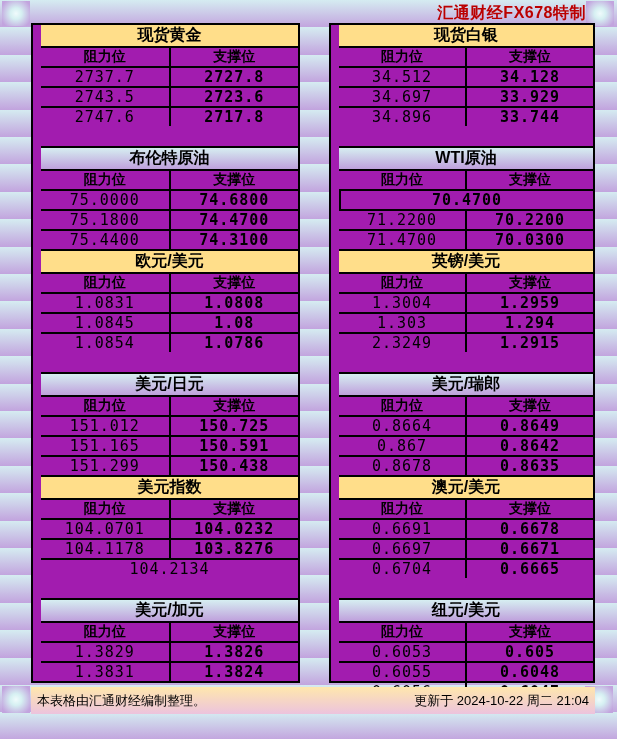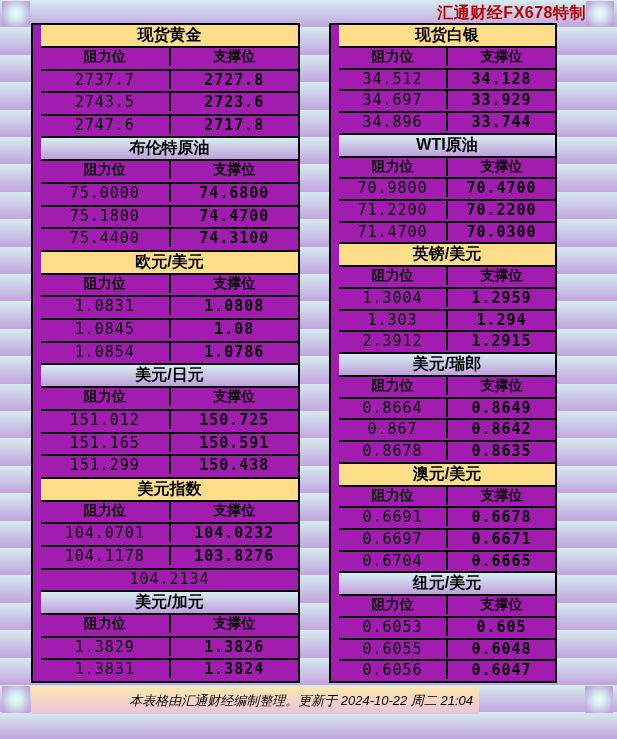--- a/index.html
+++ b/index.html
@@ -15,47 +15,47 @@
   .corner.tl{left:2px;top:1px;}
   .corner.tr{left:586px;top:1px;}
   .corner.bl{left:2px;top:686px;height:27px;}
   .corner.br{left:585px;top:686px;height:27px;}
   .watermark{
     position:absolute;top:3px;right:31px;height:20px;line-height:20px;
     color:var(--brand-red,#bb0000);font-size:16px;font-weight:bold;letter-spacing:0.5px;
   }
   .col{position:absolute;top:23px;height:660px;}
   .col.left{left:31px;width:269px;}
-  .col.right{left:329px;width:228px;}
+  .col.right{left:329px;width:266px;}
   .price-table{
     box-sizing:border-box;width:100%;height:100%;
     border:2px solid var(--border,#000);background:#a21caf;
     display:flex;flex-direction:column;padding-left:8px;
   }
-  .trow{flex:1;display:flex;align-items:flex-start;border-top:2px solid var(--border,#000);}
+  .trow{flex:1;display:flex;align-items:center;border-top:2px solid var(--border,#000);}
   .trow:first-child{border-top:none;}
   .group-header{
     justify-content:center;align-items:center;
     font-size:16px;font-weight:bold;color:#000;
   }
   .group-header.yellow{background:var(--header-yellow,#ffde8a);}
-  .group-header.gradient{background:linear-gradient(to bottom,var(--header-grad-top,#d6eef1),var(--header-grad-bottom,#bfa0dc));}
+  .group-header.gradient{background:linear-gradient(to bottom,var(--header-grad-top,#d6eef1),var(--header-grad-bottom,#bfa0dc));margin-top:20px;}
   .cell{
     flex:1;display:flex;justify-content:center;align-items:center;
     font-size:14px;color:#000;
   }
   .cell.support{border-left:2px solid var(--border,#000);font-weight:bold;}
   .cell.lbl{font-weight:bold;}
   .cell.val{font-family:"DejaVu Sans Mono",monospace;font-size:15px;letter-spacing:1px;}
   .footer{
-    position:absolute;left:31px;top:687px;width:448px;height:27px;
+    position:absolute;left:31px;top:687px;width:564px;height:27px;
     box-sizing:border-box;padding:0 6px;
     background:linear-gradient(to bottom,var(--footer-top,#ffe7ad),var(--footer-bottom,#ecc3dd));
-    display:flex;justify-content:flex-end;align-items:center;
-    font-size:13px;color:#000;font-style:italic;
+    display:flex;justify-content:space-between;align-items:center;
+    font-size:13px;color:#000;
   }
 </style>
 </head>
 <body style="--stripe-cyan: #d5ecf1; --stripe-purple: #c2a4de; --header-yellow: #ffde8a; --header-grad-top: #d6eef1; --header-grad-bottom: #bfa0dc; --footer-top: #ffe7ad; --footer-bottom: #ecc3dd; --brand-red: #bb0000; --border: #000000;">
 
 <div class="corner tl"></div>
 <div class="corner tr"></div>
 <div class="corner bl"></div>
 <div class="corner br"></div>
 
@@ -180,21 +180,20 @@
       <div class="trow">
         <div class="cell val">34.896</div>
         <div class="cell val support">33.744</div>
       </div>
       <div class="trow group-header gradient">WTI原油</div>
       <div class="trow">
         <div class="cell lbl">阻力位</div>
         <div class="cell lbl support">支撑位</div>
       </div>
       <div class="trow">
-        <div class="cell val">70.9800</div>
         <div class="cell val support">70.4700</div>
       </div>
       <div class="trow">
         <div class="cell val">71.2200</div>
         <div class="cell val support">70.2200</div>
       </div>
       <div class="trow">
         <div class="cell val">71.4700</div>
         <div class="cell val support">70.0300</div>
       </div>
@@ -205,21 +204,21 @@
       </div>
       <div class="trow">
         <div class="cell val">1.3004</div>
         <div class="cell val support">1.2959</div>
       </div>
       <div class="trow">
         <div class="cell val">1.303</div>
         <div class="cell val support">1.294</div>
       </div>
       <div class="trow">
-        <div class="cell val">2.3912</div>
+        <div class="cell val">2.3249</div>
         <div class="cell val support">1.2915</div>
       </div>
       <div class="trow group-header gradient">美元/瑞郎</div>
       <div class="trow">
         <div class="cell lbl">阻力位</div>
         <div class="cell lbl support">支撑位</div>
       </div>
       <div class="trow">
         <div class="cell val">0.8664</div>
         <div class="cell val support">0.8649</div>

